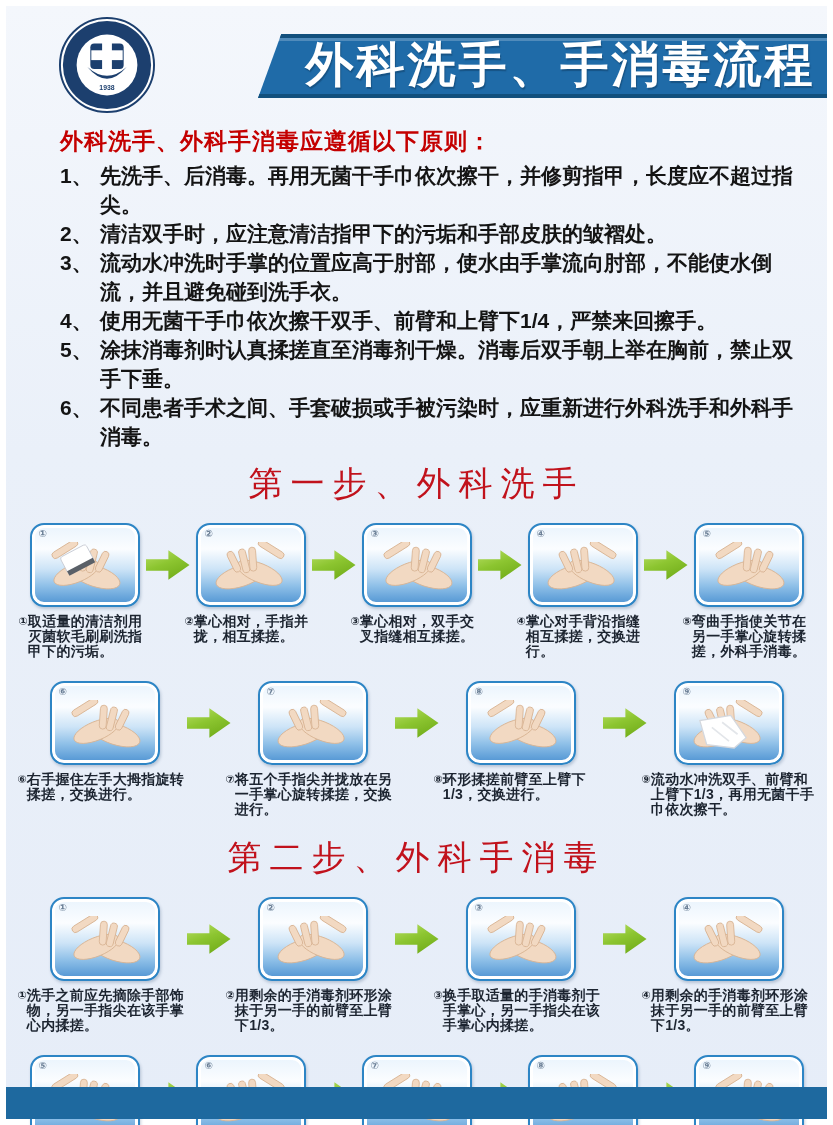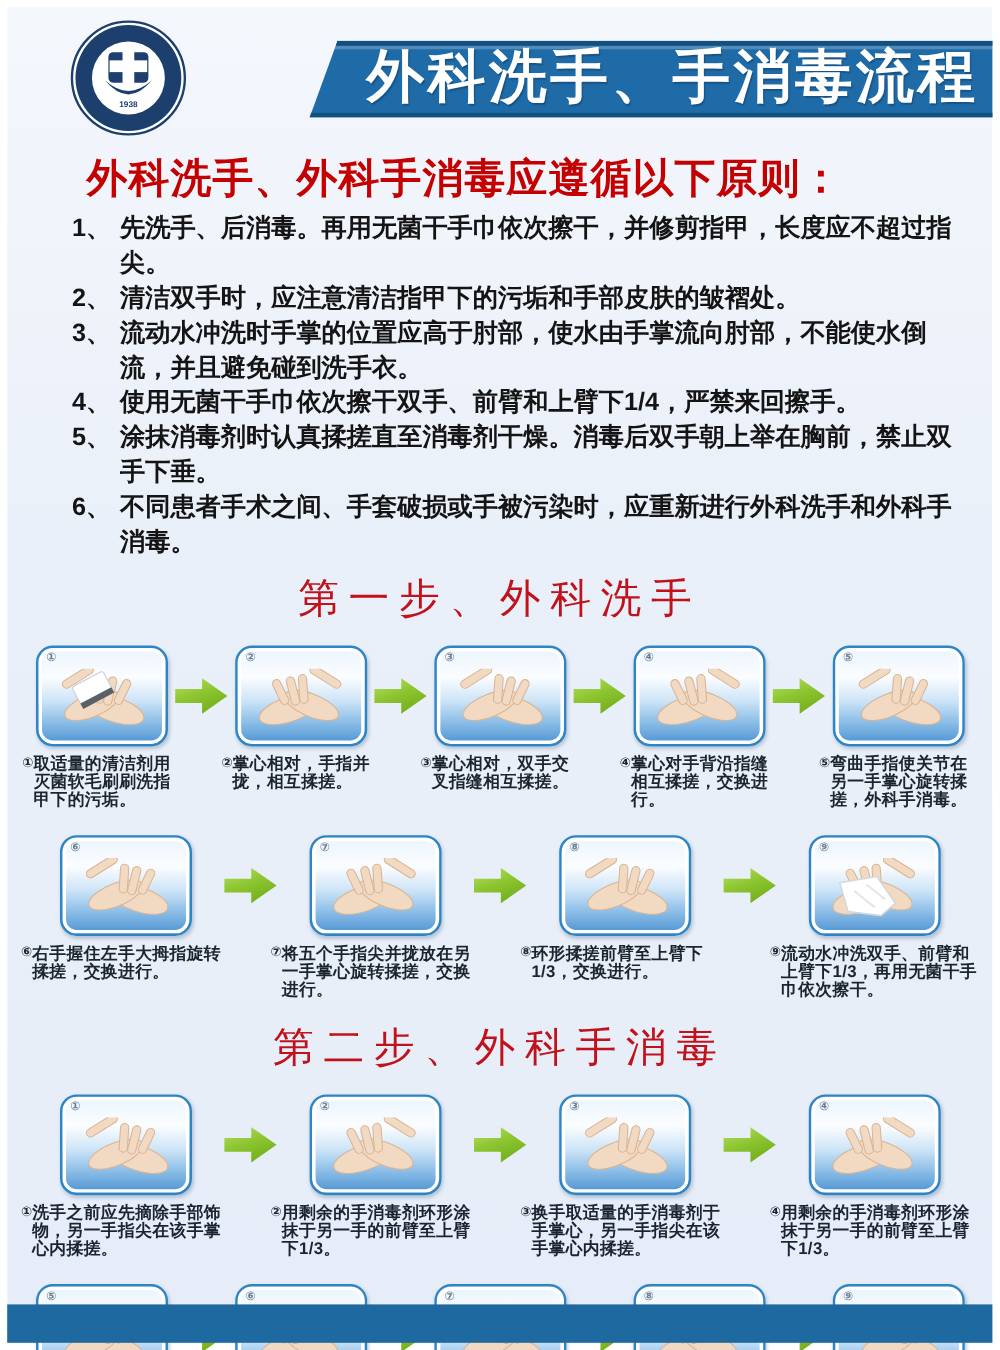--- a/index.html
+++ b/index.html
@@ -26,23 +26,23 @@
   }
   .banner-title{
     position:absolute;left:60px;right:10px;top:0;height:60px;
     line-height:62px;text-align:center;color:#ffffff;
     font-size:48px;font-weight:bold;letter-spacing:3px;
     text-shadow:1px 2px 1px rgba(10,40,70,.35);
   }
   
   .principles{padding:14px 34px 0 54px}
   .p-title{
-    color:#c40000;font-weight:bold;font-size:34px;letter-spacing:1px;
+    color:#c40000;font-weight:bold;font-size:23px;letter-spacing:1px;
     font-family:"Liberation Serif","DejaVu Serif",serif;
-    margin:0 0 4px 12px;
+    margin:0 0 4px 0;
   }
   .p-item{display:flex;font-size:21px;font-weight:bold;line-height:29px;color:#141414}
   .p-num{flex:none;width:40px}
   .p-text{flex:1}
   
   .sec-title{
     margin:10px 0 2px 0;text-align:center;
     color:#c1121c;font-size:34px;font-weight:normal;letter-spacing:8px;
     font-family:"Liberation Serif","DejaVu Serif",serif;
   }

